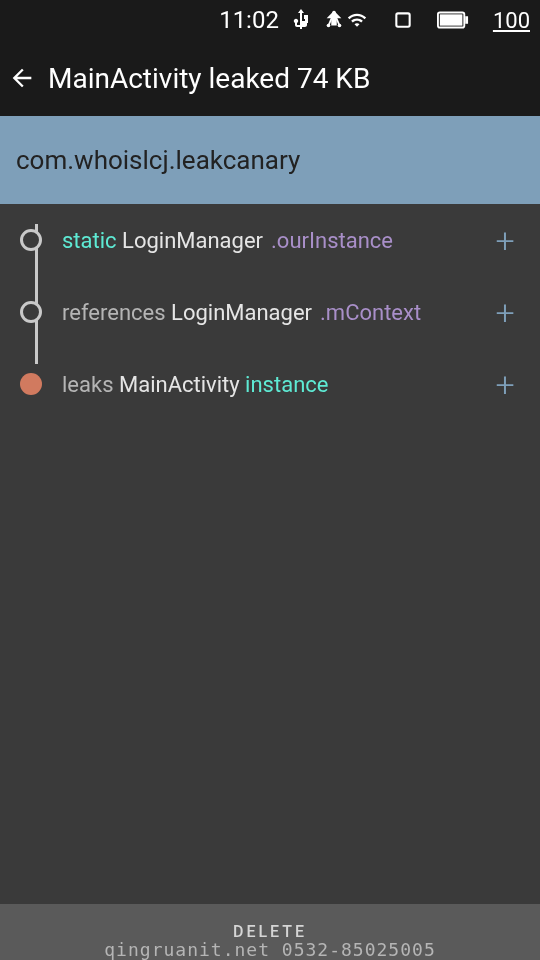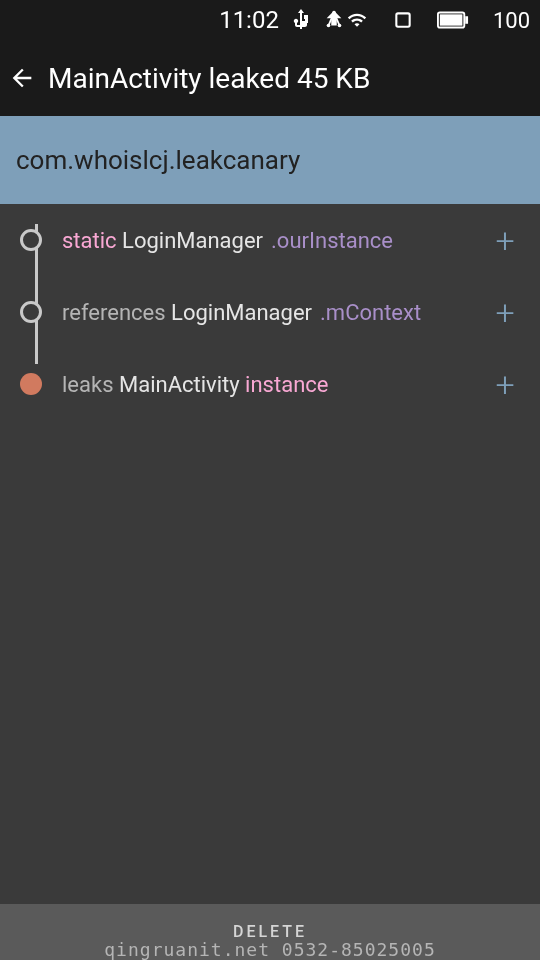--- a/index.html
+++ b/index.html
@@ -1,35 +1,35 @@
 <!DOCTYPE html>
 <html><head>
 <meta charset="utf-8">
 <style>
   * { margin: 0; padding: 0; box-sizing: border-box; font-family: -apple-system, Roboto, sans-serif; }
   html, body { width: 540px; height: 960px; background: #1a1a1a; overflow: hidden; color: #fff; }
   .status-bar { height: 40px; background: #1a1a1a; display: flex; align-items: center; justify-content: flex-end; padding: 0 10px; }
   .status-left { display: flex; align-items: center; gap: 10px; }
-  .status-right { display: flex; align-items: center; gap: 24px; }
+  .status-right { display: flex; align-items: center; gap: 24px; text-decoration: underline; }
   .time { font-size: 24px; font-weight: 400; color: #fff; }
   .status-icon { color: #fff; display: inline-flex; }
   .battery-text { font-size: 22px; color: #fff; }
   .app-bar { height: 76px; background: #1a1a1a; display: flex; align-items: center; padding: 0 8px; gap: 12px; }
   .back-arrow { width: 28px; height: 28px; display: flex; align-items: center; justify-content: center; }
   .app-title { font-size: 28px; font-weight: 400; color: #fff; }
   .package-banner { height: 88px; background: #7e9fb9; display: flex; align-items: center; padding: 0 16px; font-size: 26px; color: #222; }
   .leak-list { background: #3a3a3a; position: relative; padding-top: 0; }
   .leak-row { display: flex; align-items: center; height: 72px; padding: 0 20px; position: relative; }
   .leak-row:first-child { border-top-left-radius: 6px; }
   .leak-list::before { content: ""; position: absolute; left: 35px; top: 20px; width: 3px; height: 140px; background: #c9c9c9; z-index: 0; }
   .node { width: 22px; height: 22px; border-radius: 50%; z-index: 1; flex-shrink: 0; margin-right: 20px; }
   .node.open { background: #3a3a3a; border: 3px solid #c9c9c9; }
   .node.leak { background: #d17a5f; }
   .leak-text { flex: 1; font-size: 22px; white-space: nowrap; }
-  .kw-orange { color: #f9a8d4; }
+  .kw-orange { color: #5eead4; }
   .kw-white { color: #e5e5e5; }
   .kw-purple { color: #a98fc9; margin-left: 8px; }
   .kw-gray { color: #b5b5b5; }
   .expand-plus { color: #7e9fb9; font-size: 34px; font-weight: 300; width: 30px; text-align: center; }
   .spacer { flex: 1; background: #3a3a3a; }
   .main { display: flex; flex-direction: column; height: 700px; }
   .delete-bar { height: 74px; background: #5a5a5a; display: flex; flex-direction: column; align-items: center; justify-content: center; position: relative; }
   .delete-text { font-size: 16px; letter-spacing: 3px; color: #d5d5d5; font-weight: 500; }
   .watermark { font-size: 18px; color: #b5b5b5; letter-spacing: 1px; margin-top: -2px; font-family: monospace; }
   svg { display: block; }
@@ -76,21 +76,21 @@
     <span class="battery-text">100</span>
   </div>
 </div>
 
 <div class="app-bar">
   <div class="back-arrow">
     <svg width="28" height="28" viewBox="0 0 24 24" fill="#fff">
         <path d="M20 11H7.83l5.59-5.59L12 4l-8 8 8 8 1.41-1.41L7.83 13H20z"></path>
       </svg>
   </div>
-  <div class="app-title">MainActivity leaked 45 KB</div>
+  <div class="app-title">MainActivity leaked 74 KB</div>
 </div>
 
 <div class="package-banner">
   <span>com.whoislcj.leakcanary</span>
 </div>
 
 <div class="main">
   <div class="leak-list">
     <div class="leak-row">
       <div class="node open"></div>

